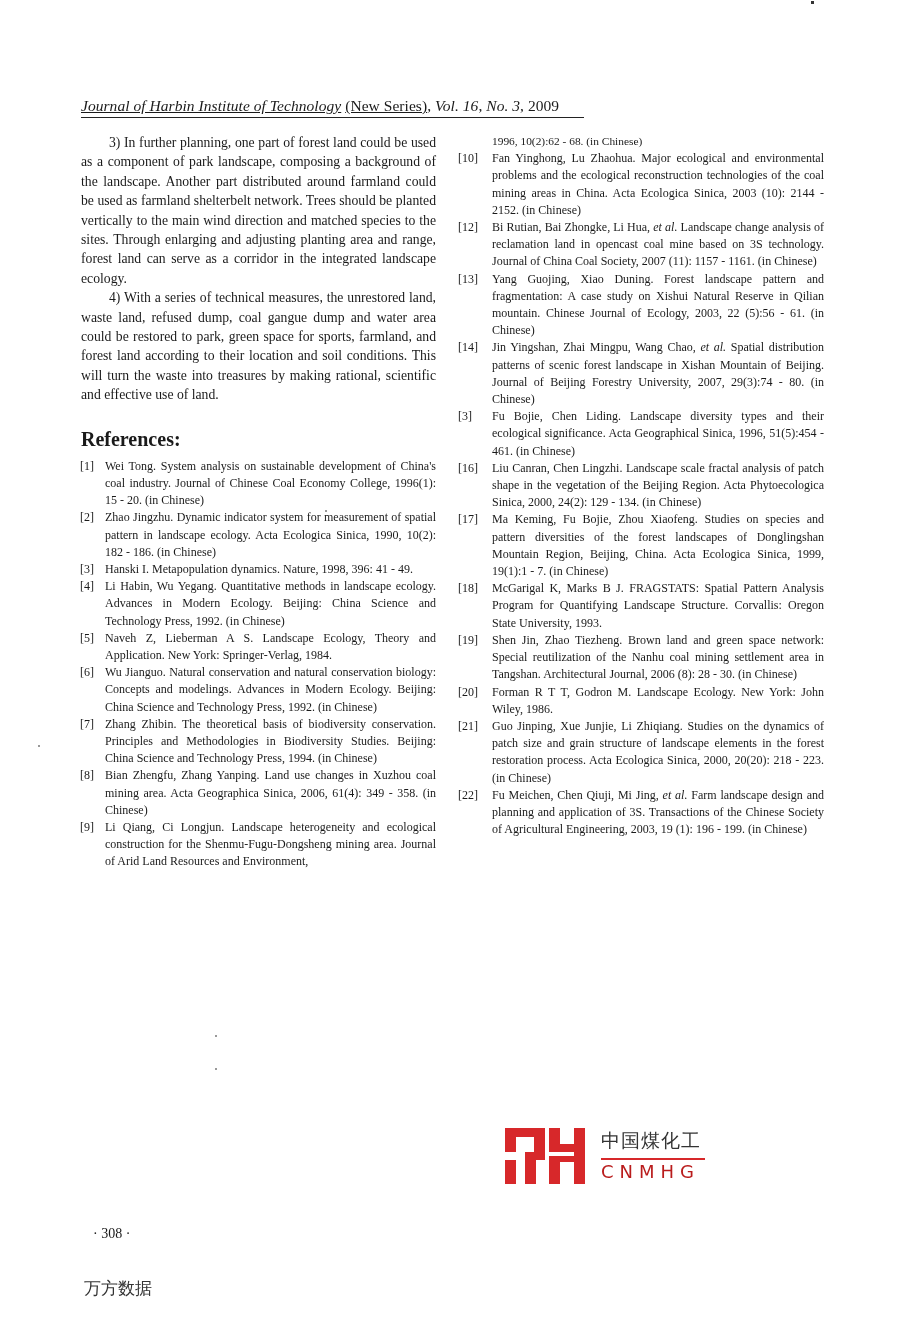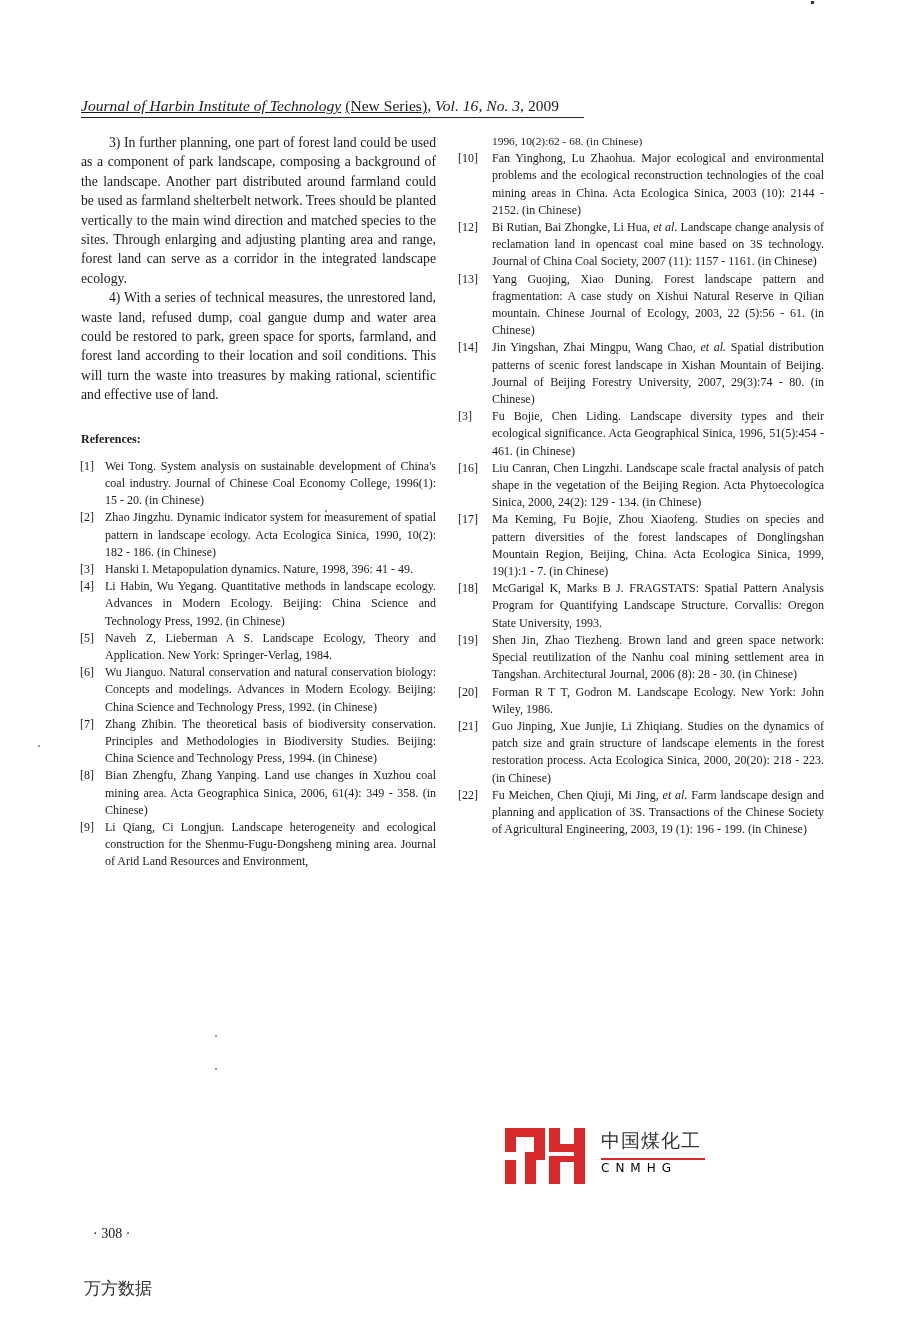--- a/index.html
+++ b/index.html
@@ -20,21 +20,21 @@
     .col { position: absolute; top: 133px; }
     .col-left { left: 81px; width: 355px; }
     .col-right { left: 468px; width: 356px; }
     .body-text p {
       margin: 0; font-size: 13.7px; line-height: 19.4px; text-align: justify;
       hyphens: manual;
     }
     .body-text p.indent { text-indent: 28px; }
     .refs-heading {
       margin: 25px 0 10px 0; font-family: "Liberation Serif", serif;
-      font-weight: bold; font-size: 12px; line-height: 18px;
+      font-weight: bold; font-size: 20px; line-height: 18px;
     }
     .ref {
       position: relative; font-size: 12px; line-height: 17.2px;
       padding-left: 24px; text-align: justify; margin: 0;
     }
     .ref .num { position: absolute; left: -1px; top: 0; white-space: nowrap; }
     .ref .txt { display: block; }
     .ref-cont { font-size: 11.4px; line-height: 17.2px; padding-left: 24px; margin: 0; text-align: justify; }
     .col-right .ref { padding-left: 24px; }
     .col-right .ref .num { left: -10px; }
@@ -48,21 +48,21 @@
     .logo { position: absolute; left: 505px; top: 1128px; width: 210px; height: 56px; }
     .logo-mark { position: absolute; left: 0; top: 0; width: 90px; height: 56px; }
     .logo-cn {
       position: absolute; left: 96px; top: 0px;
       font-family: "DejaVu Sans", sans-serif; font-size: 19px; color: #333; letter-spacing: 1px;
       white-space: nowrap;
     }
     .logo-rule { position: absolute; left: 96px; top: 30px; width: 104px; height: 2px; background: #d7282a; }
     .logo-en {
       position: absolute; left: 96px; top: 33px;
-      font-family: "DejaVu Sans", sans-serif; font-size: 12px; color: #000000; letter-spacing: 6px;
+      font-family: "DejaVu Sans", sans-serif; font-size: 18px; color: #b91c1c; letter-spacing: 6px;
       white-space: nowrap;
     }
     .stray-dot { position: absolute; width: 2px; height: 2px; background: #999; }
   </style>
 </head>
 <body>
 
 <div class="corner-dot"></div>
 
 <div class="running-header">

